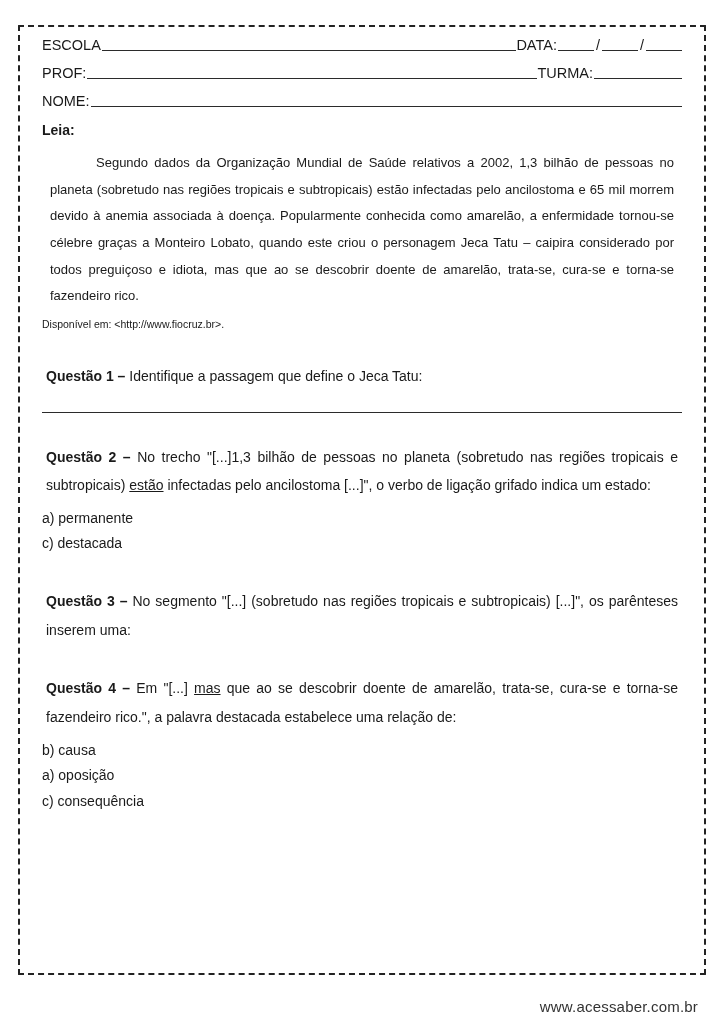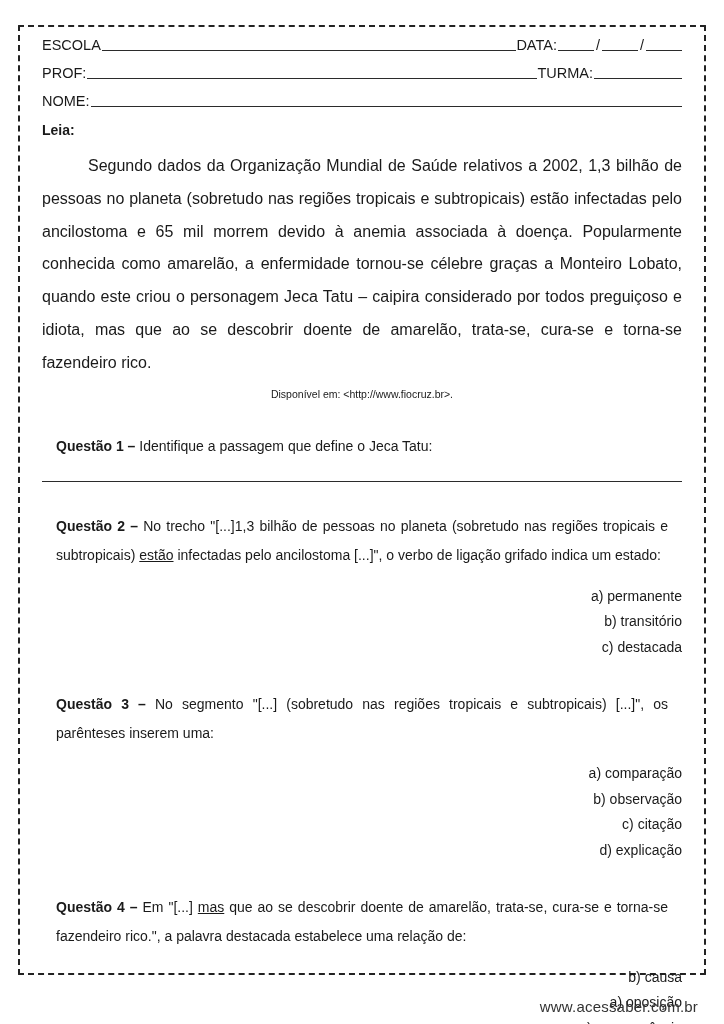--- a/index.html
+++ b/index.html
@@ -69,60 +69,59 @@
   }
 
   
   .leia {
     font-size: 14px;
     font-weight: bold;
     margin-top: 11px;
     margin-bottom: 12px;
   }
   .passage {
-    font-size: 16px;
+    font-size: 13px;
     text-align: justify;
     line-height: 2.05;
     text-indent: 46px;
-    margin: 0;
+    margin: 8px;
   }
   .source {
     font-size: 10.5px;
-    text-align: center;
+    text-align: left;
     margin-top: 8px;
     margin-bottom: 0;
   }
 
   
   .question {
     font-size: 14px;
     text-align: justify;
     line-height: 2.05;
-    margin: 14px;
+    margin: 4px;
   }
   .qnum { font-weight: bold; }
   .q-block { margin-top: 30px; }
   .q-block.first { margin-top: 32px; }
 
   .answer-rule {
     border-bottom: 1px solid #2b2b2b;
     height: 1px;
     margin-top: 20px;
     width: 100%;
   }
 
   .alts {
     margin: 6px 0 0 0;
     padding: 0;
     list-style: none;
   }
   .alt {
     font-size: 14px;
     line-height: 1.82;
-    text-align: right;
   }
 
   u.underlined { text-decoration: underline; }
 
   
   .footer {
     position: absolute;
     right: 26px;
     top: 998px;
     font-size: 15px;
@@ -172,35 +171,28 @@
       </p>
       <div class="answer-rule"></div>
     </div>
 
     <div class="q-block">
       <p class="question">
         <span class="qnum">Questão 2 –</span><span> No trecho "[...]1,3 bilhão de pessoas no planeta (sobretudo nas regiões tropicais e subtropicais) </span><u class="underlined">estão</u><span> infectadas pelo ancilostoma [...]", o verbo de ligação grifado indica um estado:</span>
       </p>
       <ul class="alts">
         <li class="alt">a) permanente</li>
-        <li class="alt">b) transitório</li>
         <li class="alt">c) destacada</li>
       </ul>
     </div>
 
     <div class="q-block">
       <p class="question">
         <span class="qnum">Questão 3 –</span><span> No segmento "[...] (sobretudo nas regiões tropicais e subtropicais) [...]", os parênteses inserem uma:</span>
       </p>
-      <ul class="alts">
-        <li class="alt">a) comparação</li>
-        <li class="alt">b) observação</li>
-        <li class="alt">c) citação</li>
-        <li class="alt">d) explicação</li>
-      </ul>
     </div>
 
     <div class="q-block">
       <p class="question">
         <span class="qnum">Questão 4 –</span><span> Em "[...] </span><u class="underlined">mas</u><span> que ao se descobrir doente de amarelão, trata-se, cura-se e torna-se fazendeiro rico.", a palavra destacada estabelece uma relação de:</span>
       </p>
       <ul class="alts">
         <li class="alt">b) causa</li>
         <li class="alt">a) oposição</li>
         <li class="alt">c) consequência</li>

